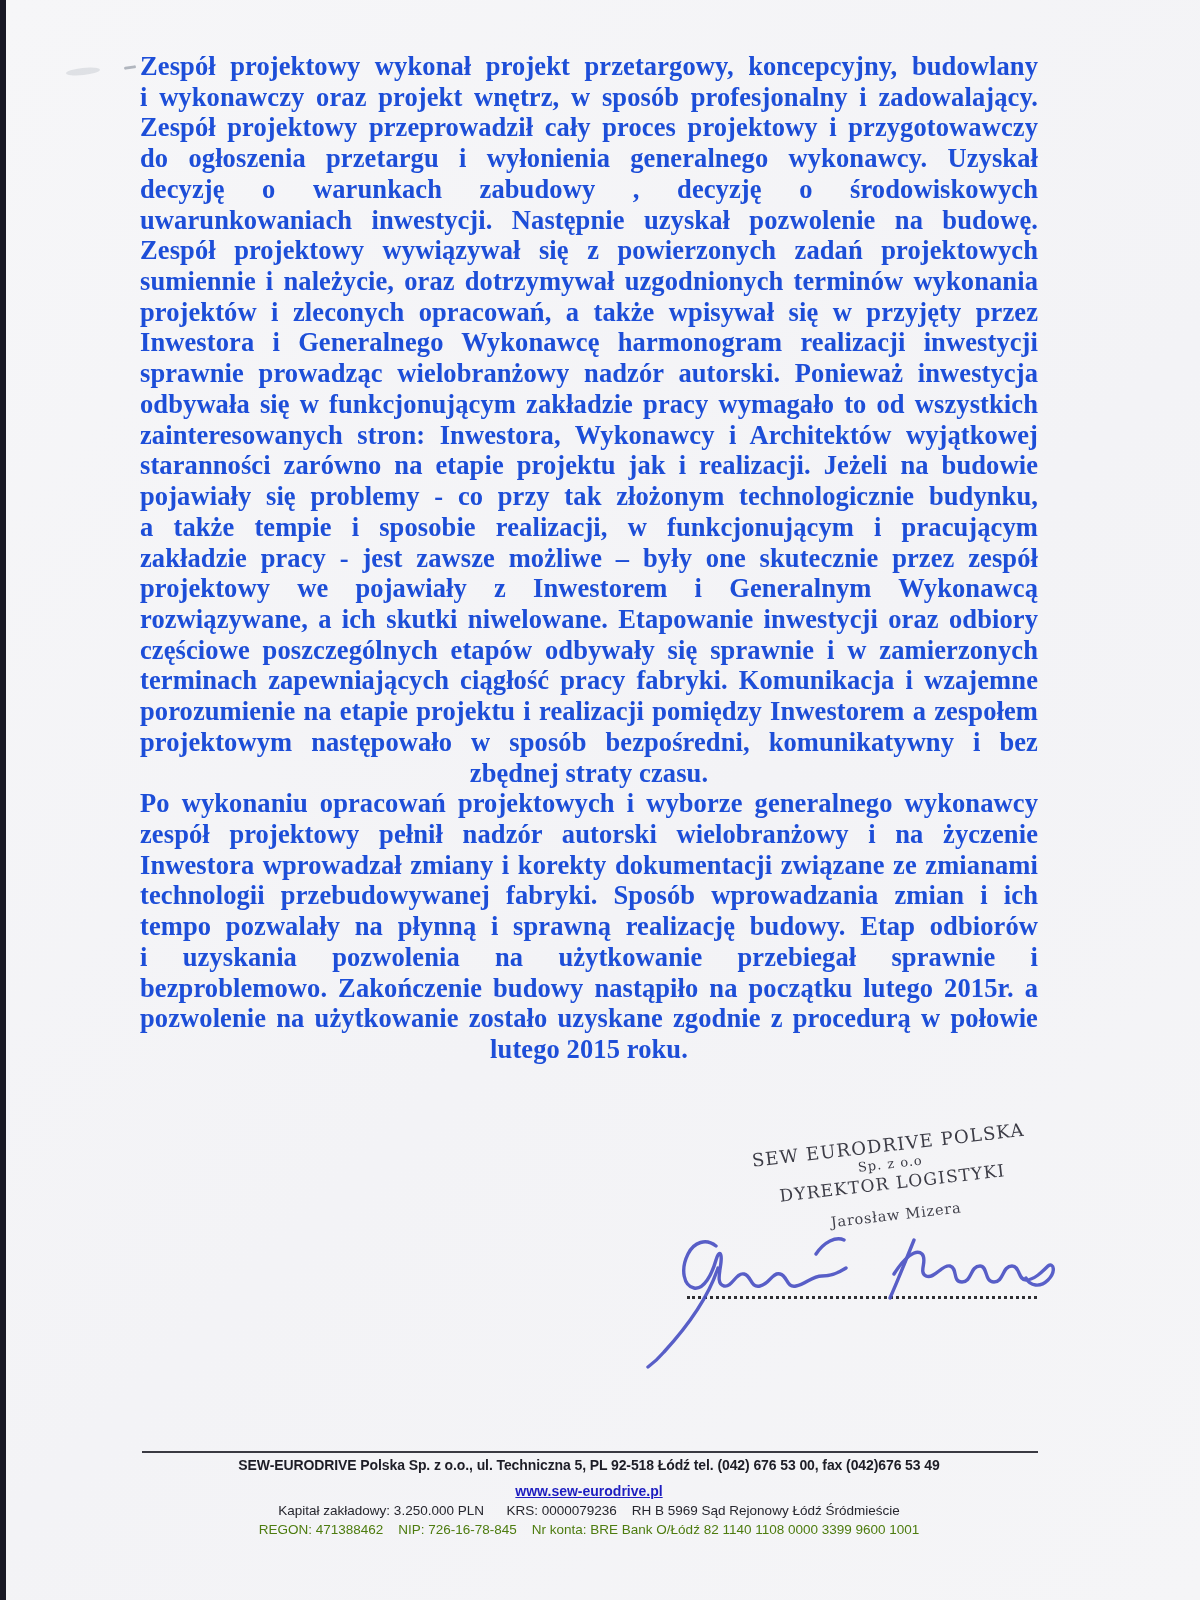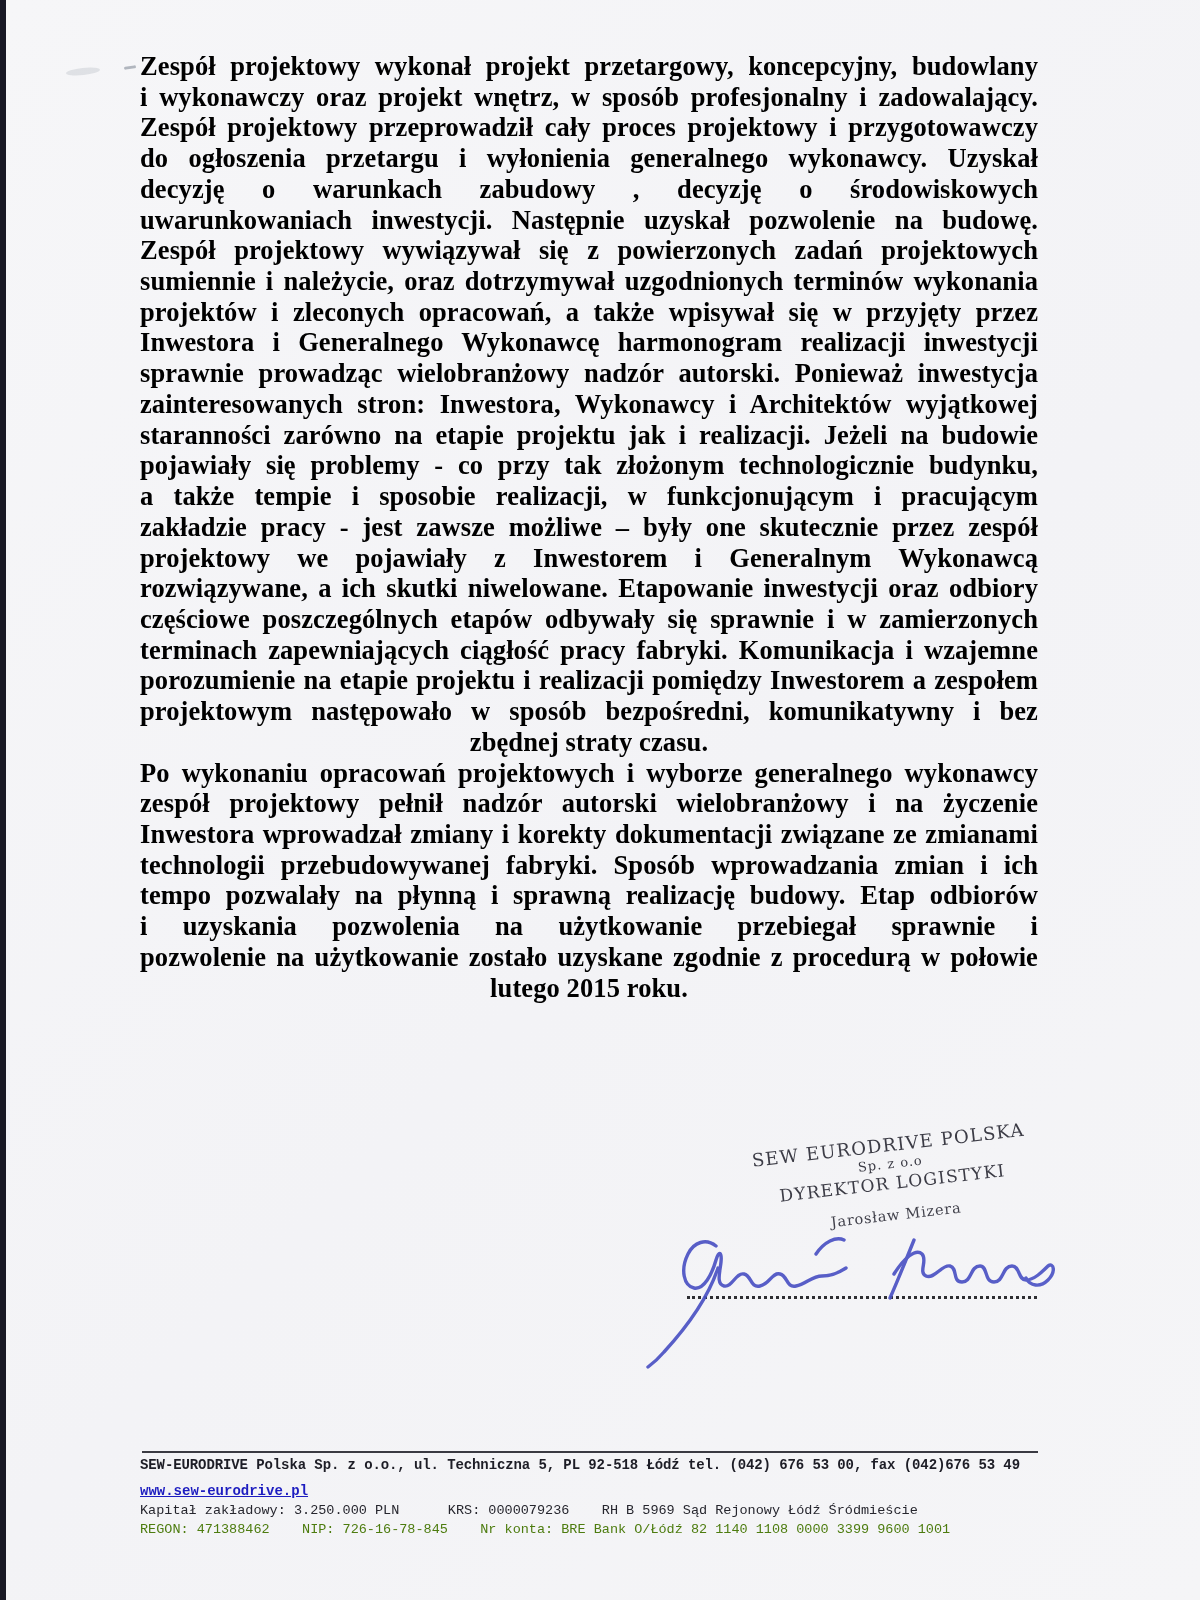--- a/index.html
+++ b/index.html
@@ -23,21 +23,21 @@
     background: #9aa0ab; transform: rotate(-8deg); opacity: .75; border-radius: 2px;
   }
   .smudge {
     position: absolute; left: 66px; top: 68px; width: 34px; height: 7px;
     background: #c8cbd2; opacity: .5; border-radius: 50%; transform: rotate(-6deg);
   }
   
   .doc-body {
     position: absolute; left: 140px; top: 51px; width: 898px;
     font-weight: bold; font-size: 26.5px; line-height: 30.72px;
-    color: #000000; letter-spacing: 0.1px;
+    color: #1d4ed8; letter-spacing: 0.1px;
   }
   .tline { text-align: center; white-space: normal; }
   .tline.just { text-align: justify; text-align-last: justify; }
   
   .stamp {
     position: absolute; left: 742px; top: 1134px; width: 300px;
     transform: rotate(-6.5deg); transform-origin: 50% 50%;
     text-align: center; color: #3c3c46;
     font-family: "DejaVu Serif", serif;
   }
@@ -50,22 +50,22 @@
     position: absolute; left: 687px; top: 1296px; width: 350px; height: 0;
     border-bottom: 3px dotted #2e2e32;
   }
   .signature-svg { position: absolute; left: 628px; top: 1228px; z-index: 3; }
   
   .footer-rule {
     position: absolute; left: 142px; top: 1451px; width: 896px; height: 2px;
     background: #3a3a42;
   }
   .footer-line {
-    position: absolute; left: 140px; width: 898px; text-align: left;
-    font-family: Liberation Mono, monospace; white-space: pre;
+    position: absolute; left: 140px; width: 898px; text-align: center;
+    font-family: Liberation Sans, sans-serif; white-space: pre;
   }
   .f-address { top: 1457px; font-size: 14px; font-weight: bold; color: #1d1d26; letter-spacing: -0.1px; }
   .f-web     { top: 1477px; font-size: 14px; font-weight: bold; color: #1d1dc0; margin-top: 6px; }
   .f-web span { text-decoration: underline; }
   .f-registry{ top: 1503px; font-size: 13.5px; color: #26262e; }
   .f-account { top: 1522px; font-size: 13.5px; color: #4d7c0f; }
 </style>
 </head>
 <body>
 
@@ -79,38 +79,40 @@
     <div class="tline just">i wykonawczy oraz projekt wnętrz, w sposób profesjonalny i zadowalający.</div>
     <div class="tline just">Zespół projektowy przeprowadził cały proces projektowy i przygotowawczy</div>
     <div class="tline just">do ogłoszenia przetargu i wyłonienia generalnego wykonawcy. Uzyskał</div>
     <div class="tline just">decyzję o warunkach zabudowy , decyzję o środowiskowych</div>
     <div class="tline just">uwarunkowaniach inwestycji. Następnie uzyskał pozwolenie na budowę.</div>
     <div class="tline just">Zespół projektowy wywiązywał się z powierzonych zadań projektowych</div>
     <div class="tline just">sumiennie i należycie, oraz dotrzymywał uzgodnionych terminów wykonania</div>
     <div class="tline just">projektów i zleconych opracowań, a także wpisywał się w przyjęty przez</div>
     <div class="tline just">Inwestora i Generalnego Wykonawcę harmonogram realizacji inwestycji</div>
     <div class="tline just">sprawnie prowadząc wielobranżowy nadzór autorski. Ponieważ inwestycja</div>
+    <div class="tline just">odbywała się w funkcjonującym zakładzie pracy wymagało to od wszystkich</div>
     <div class="tline just">zainteresowanych stron: Inwestora, Wykonawcy i Architektów wyjątkowej</div>
     <div class="tline just">staranności zarówno na etapie projektu jak i realizacji. Jeżeli na budowie</div>
     <div class="tline just">pojawiały się problemy - co przy tak złożonym technologicznie budynku,</div>
     <div class="tline just">a także tempie i sposobie realizacji, w funkcjonującym i pracującym</div>
     <div class="tline just">zakładzie pracy - jest zawsze możliwe – były one skutecznie przez zespół</div>
     <div class="tline just">projektowy we pojawiały z Inwestorem i Generalnym Wykonawcą</div>
     <div class="tline just">rozwiązywane, a ich skutki niwelowane. Etapowanie inwestycji oraz odbiory</div>
     <div class="tline just">częściowe poszczególnych etapów odbywały się sprawnie i w zamierzonych</div>
     <div class="tline just">terminach zapewniających ciągłość pracy fabryki. Komunikacja i wzajemne</div>
     <div class="tline just">porozumienie na etapie projektu i realizacji pomiędzy Inwestorem a zespołem</div>
     <div class="tline just">projektowym następowało w sposób bezpośredni, komunikatywny i bez</div>
     <div class="tline">zbędnej straty czasu.</div>
     <div class="tline just">Po wykonaniu opracowań projektowych i wyborze generalnego wykonawcy</div>
     <div class="tline just">zespół projektowy pełnił nadzór autorski wielobranżowy i na życzenie</div>
     <div class="tline just">Inwestora wprowadzał zmiany i korekty dokumentacji związane ze zmianami</div>
     <div class="tline just">technologii przebudowywanej fabryki. Sposób wprowadzania zmian i ich</div>
     <div class="tline just">tempo pozwalały na płynną i sprawną realizację budowy. Etap odbiorów</div>
     <div class="tline just">i uzyskania pozwolenia na użytkowanie przebiegał sprawnie i</div>
+    <div class="tline just">bezproblemowo. Zakończenie budowy nastąpiło na początku lutego 2015r. a</div>
     <div class="tline just">pozwolenie na użytkowanie zostało uzyskane zgodnie z procedurą w połowie</div>
     <div class="tline">lutego 2015 roku.</div>
   </div>
 
 <div class="stamp">
   <div class="stamp-company">SEW EURODRIVE POLSKA</div>
   <div class="stamp-form">Sp. z o.o</div>
   <div class="stamp-title">DYREKTOR LOGISTYKI</div>
   <div class="stamp-name">Jarosław Mizera</div>
 </div>

